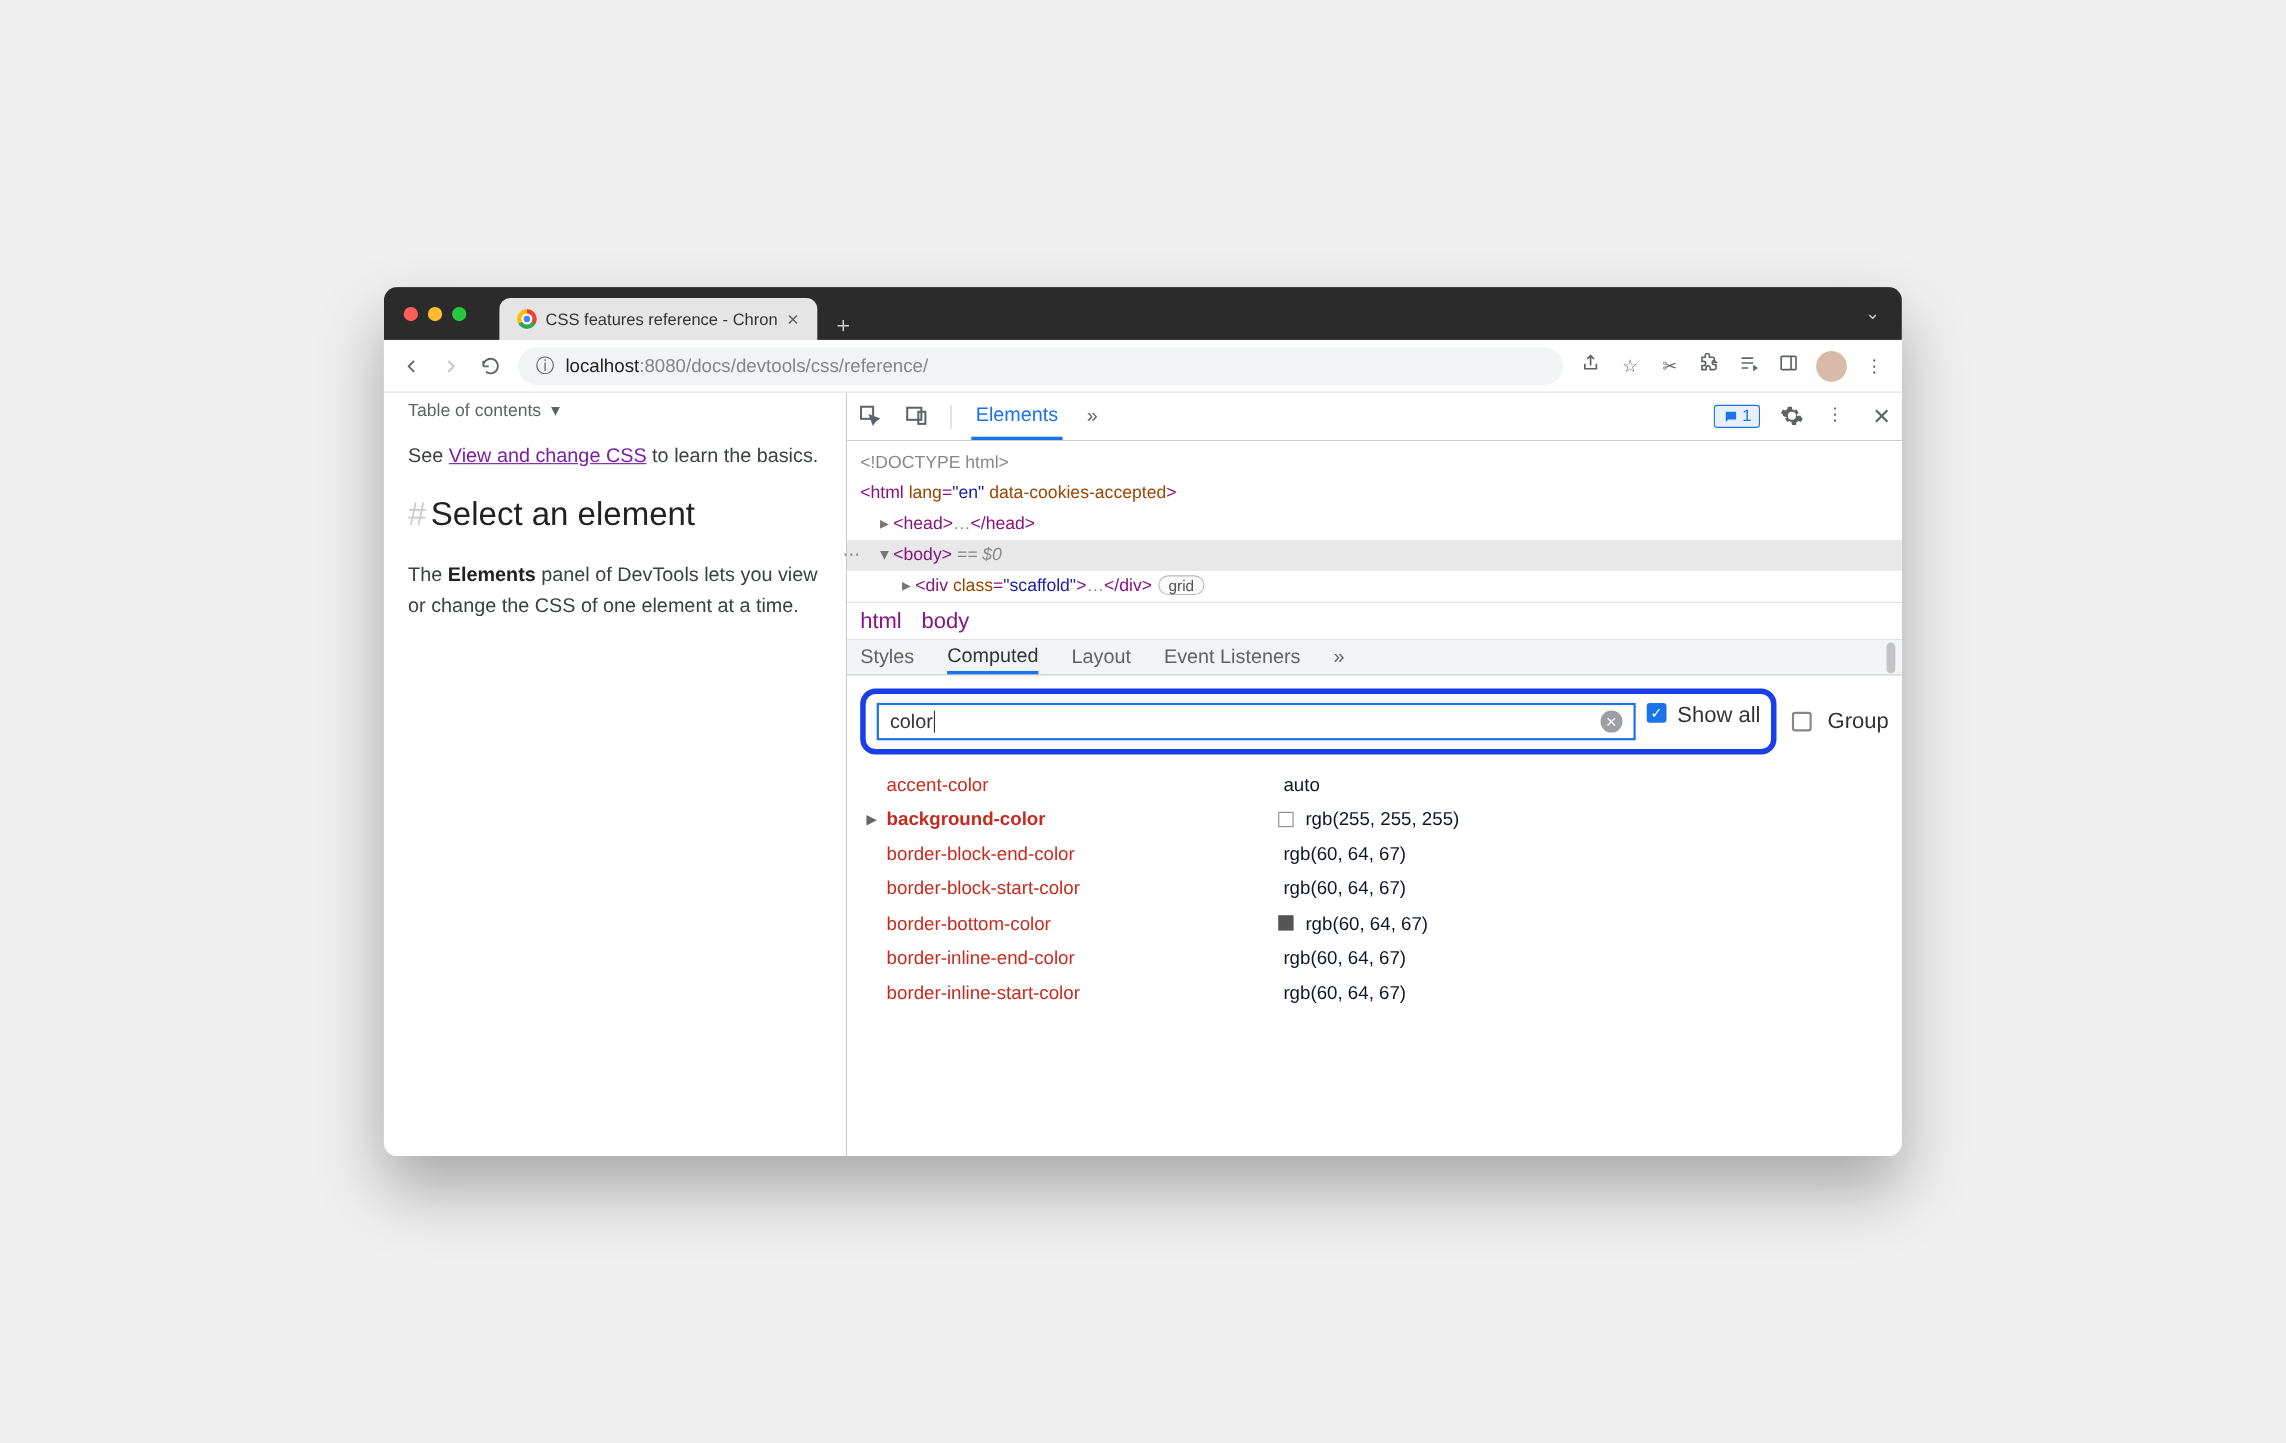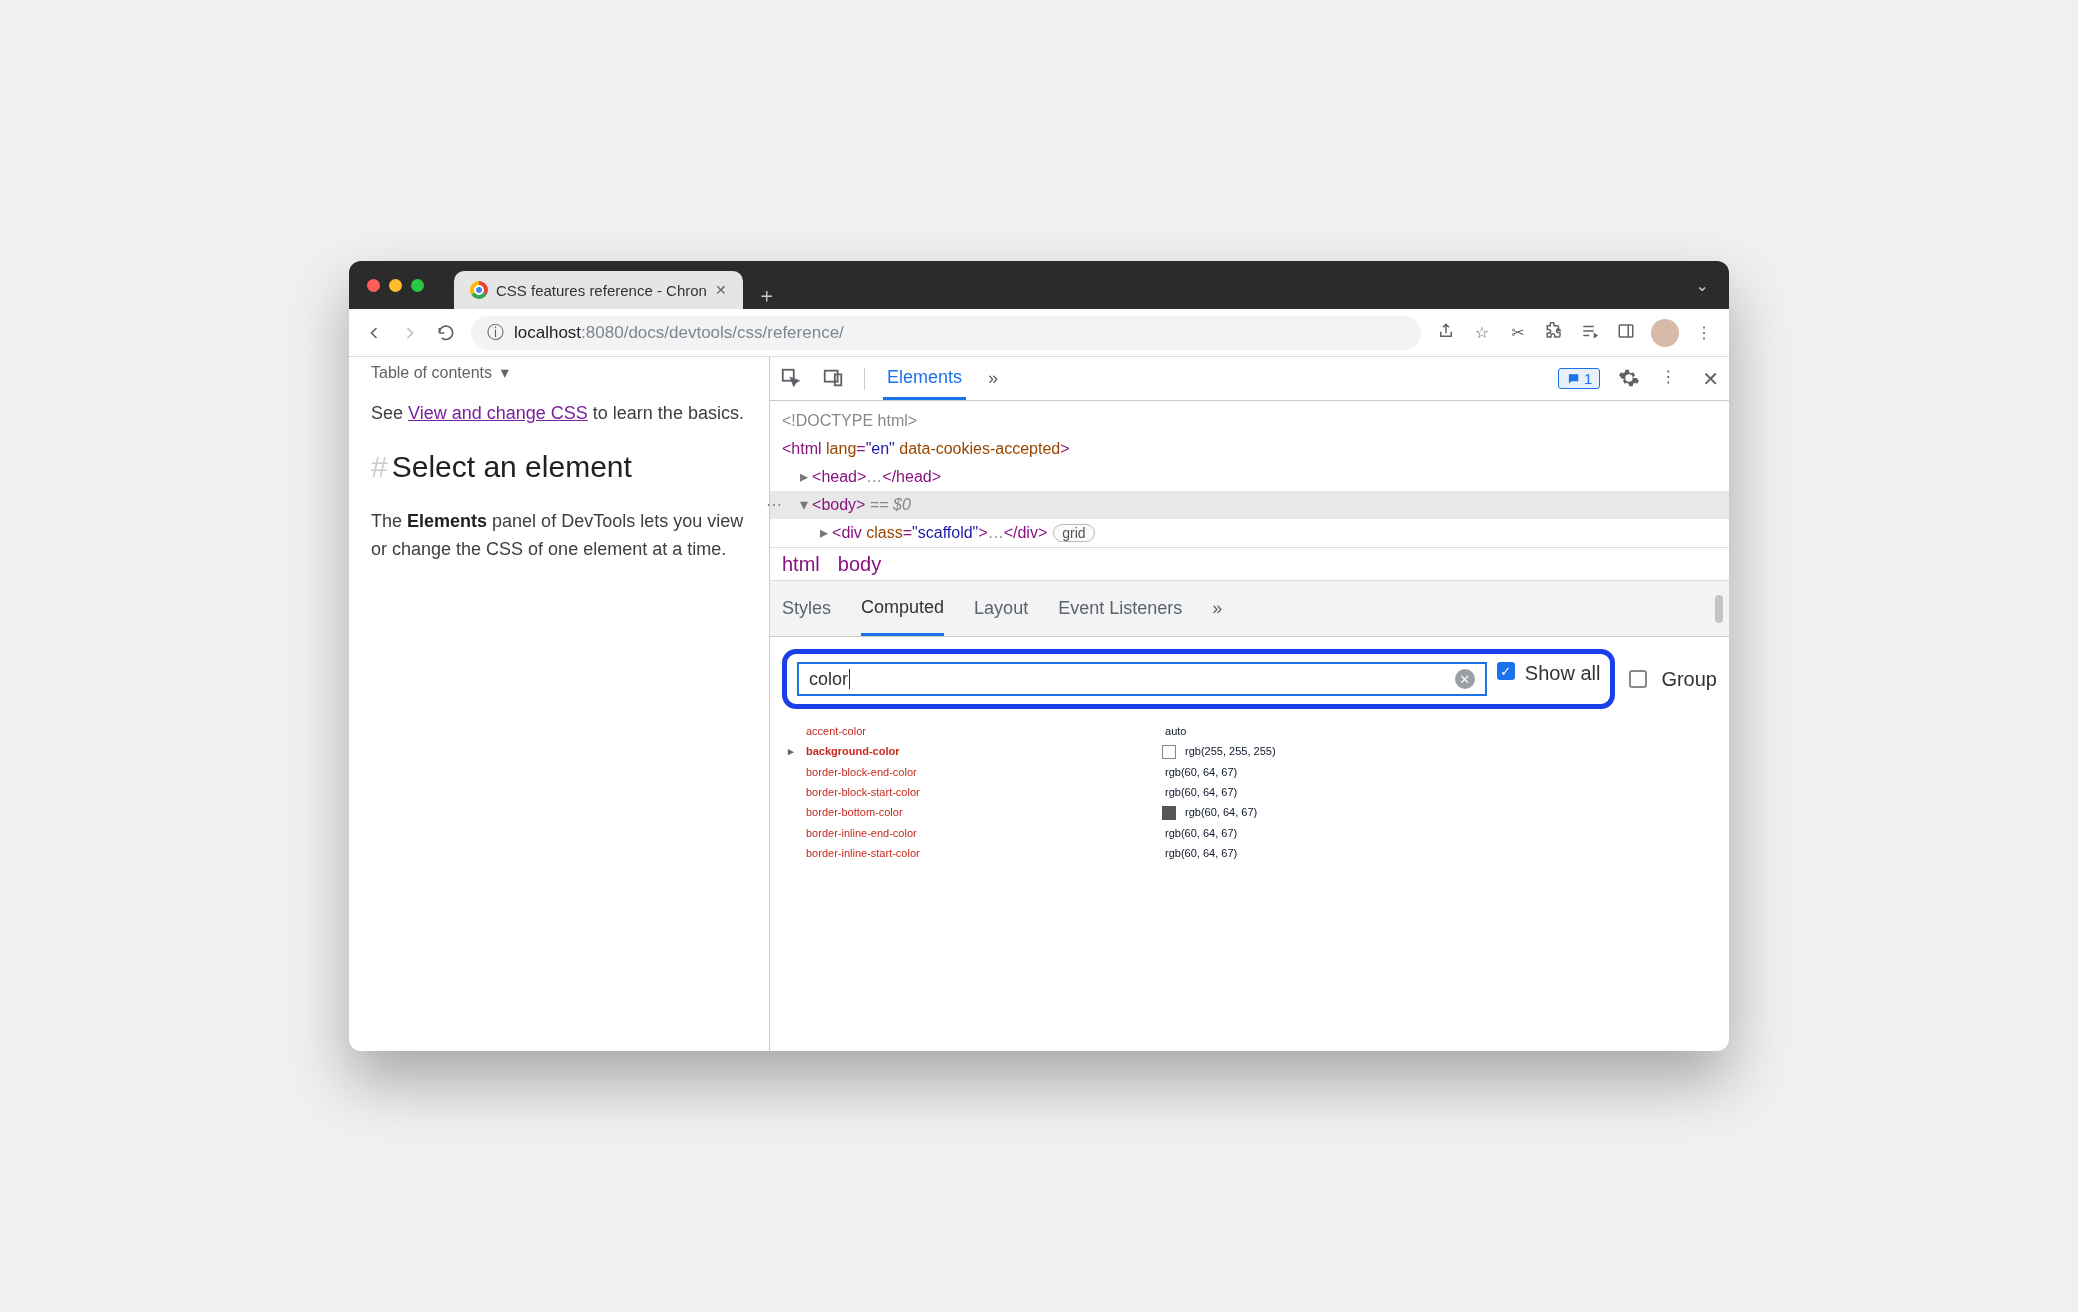--- a/index.html
+++ b/index.html
@@ -56,35 +56,35 @@
 .tri::before{content:"▸";}
 .tri.open::before{content:"▾";}
 .selrow{background:#e8e8e8;}
 .dots{position:absolute;left:-4px;color:#888;}
 .sel{color:#888;font-style:italic;}
 .gridb{border:1px solid#bbb;border-radius:10px;padding:0 8px;font-size:14px;color:#555;background:#fafafa;margin-left:6px;}
 
 .crumbs{border-top:1px solid#ddd;border-bottom:1px solid#ddd;padding:4px 12px;font-family:Menlo,monospace;color:#881280;font-size:20px;}
 .crumbs span{margin-right:18px;}
 
-.subtabs{background:#f1f3f4;border-bottom:1px solid#ccc;display:flex;align-items:center;padding:0 12px;gap:30px;height:56px;font-size:18px;color:#5f6368;position:relative;}
+.subtabs{background:#f1f3f4;border-bottom:1px solid#ccc;display:flex;align-items:center;padding:0 12px;gap:30px;height:32px;font-size:18px;color:#5f6368;position:relative;}
 .subtabs .st{height:100%;display:flex;align-items:center;}
 .subtabs .st.active{color:#333;border-bottom:3px solid#1a73e8;}
 .subtabs .vbar{position:absolute;right:6px;width:8px;height:28px;background:#c4c4c4;border-radius:4px;}
 
 .filterwrap{padding:12px;display:flex;align-items:center;gap:14px;}
 .highlight{border:5px solid#1a3fe8;border-radius:14px;padding:8px 10px;display:flex;gap:10px;flex:1;}
 .filter{flex:1;height:34px;border:2px solid#1a73e8;background:#fff;display:flex;align-items:center;padding:0 10px;font-family:Menlo,monospace;font-size:18px;color:#333;}
 .filter .caret{display:inline-block;width:1px;height:20px;background:#333;margin-left:1px;}
 .clear{width:20px;height:20px;border-radius:50%;background:#9aa0a6;color:#fff;display:flex;align-items:center;justify-content:center;font-size:13px;margin-left:auto;}
 .cb{width:18px;height:18px;background:#1a73e8;border-radius:3px;display:flex;align-items:center;justify-content:center;color:#fff;font-size:13px;}
 .cb.empty{background:#fff;border:2px solid#888;}
 .cblabel{font-size:20px;color:#333;}
 
-.props{font-family:Menlo,monospace;font-size:11px;padding:0 0 6px 12px;line-height:1.85;overflow:hidden;}
+.props{font-family:Menlo,monospace;font-size:17px;padding:0 0 6px 12px;line-height:1.85;overflow:hidden;}
 .prow{display:flex;align-items:center;}
 .pname{color:#c8291d;width:380px;padding-left:24px;}
 .pname.bold{font-weight:600;}
 .pexp{position:absolute;color:#666;}
 .pval{color:#0f172a;display:flex;align-items:center;gap:6px;}
 .sw{width:14px;height:14px;border:1px solid#888;display:inline-block;}
 .swf{width:14px;height:14px;background:#555;display:inline-block;}
 </style>
 </head>
 <body>

